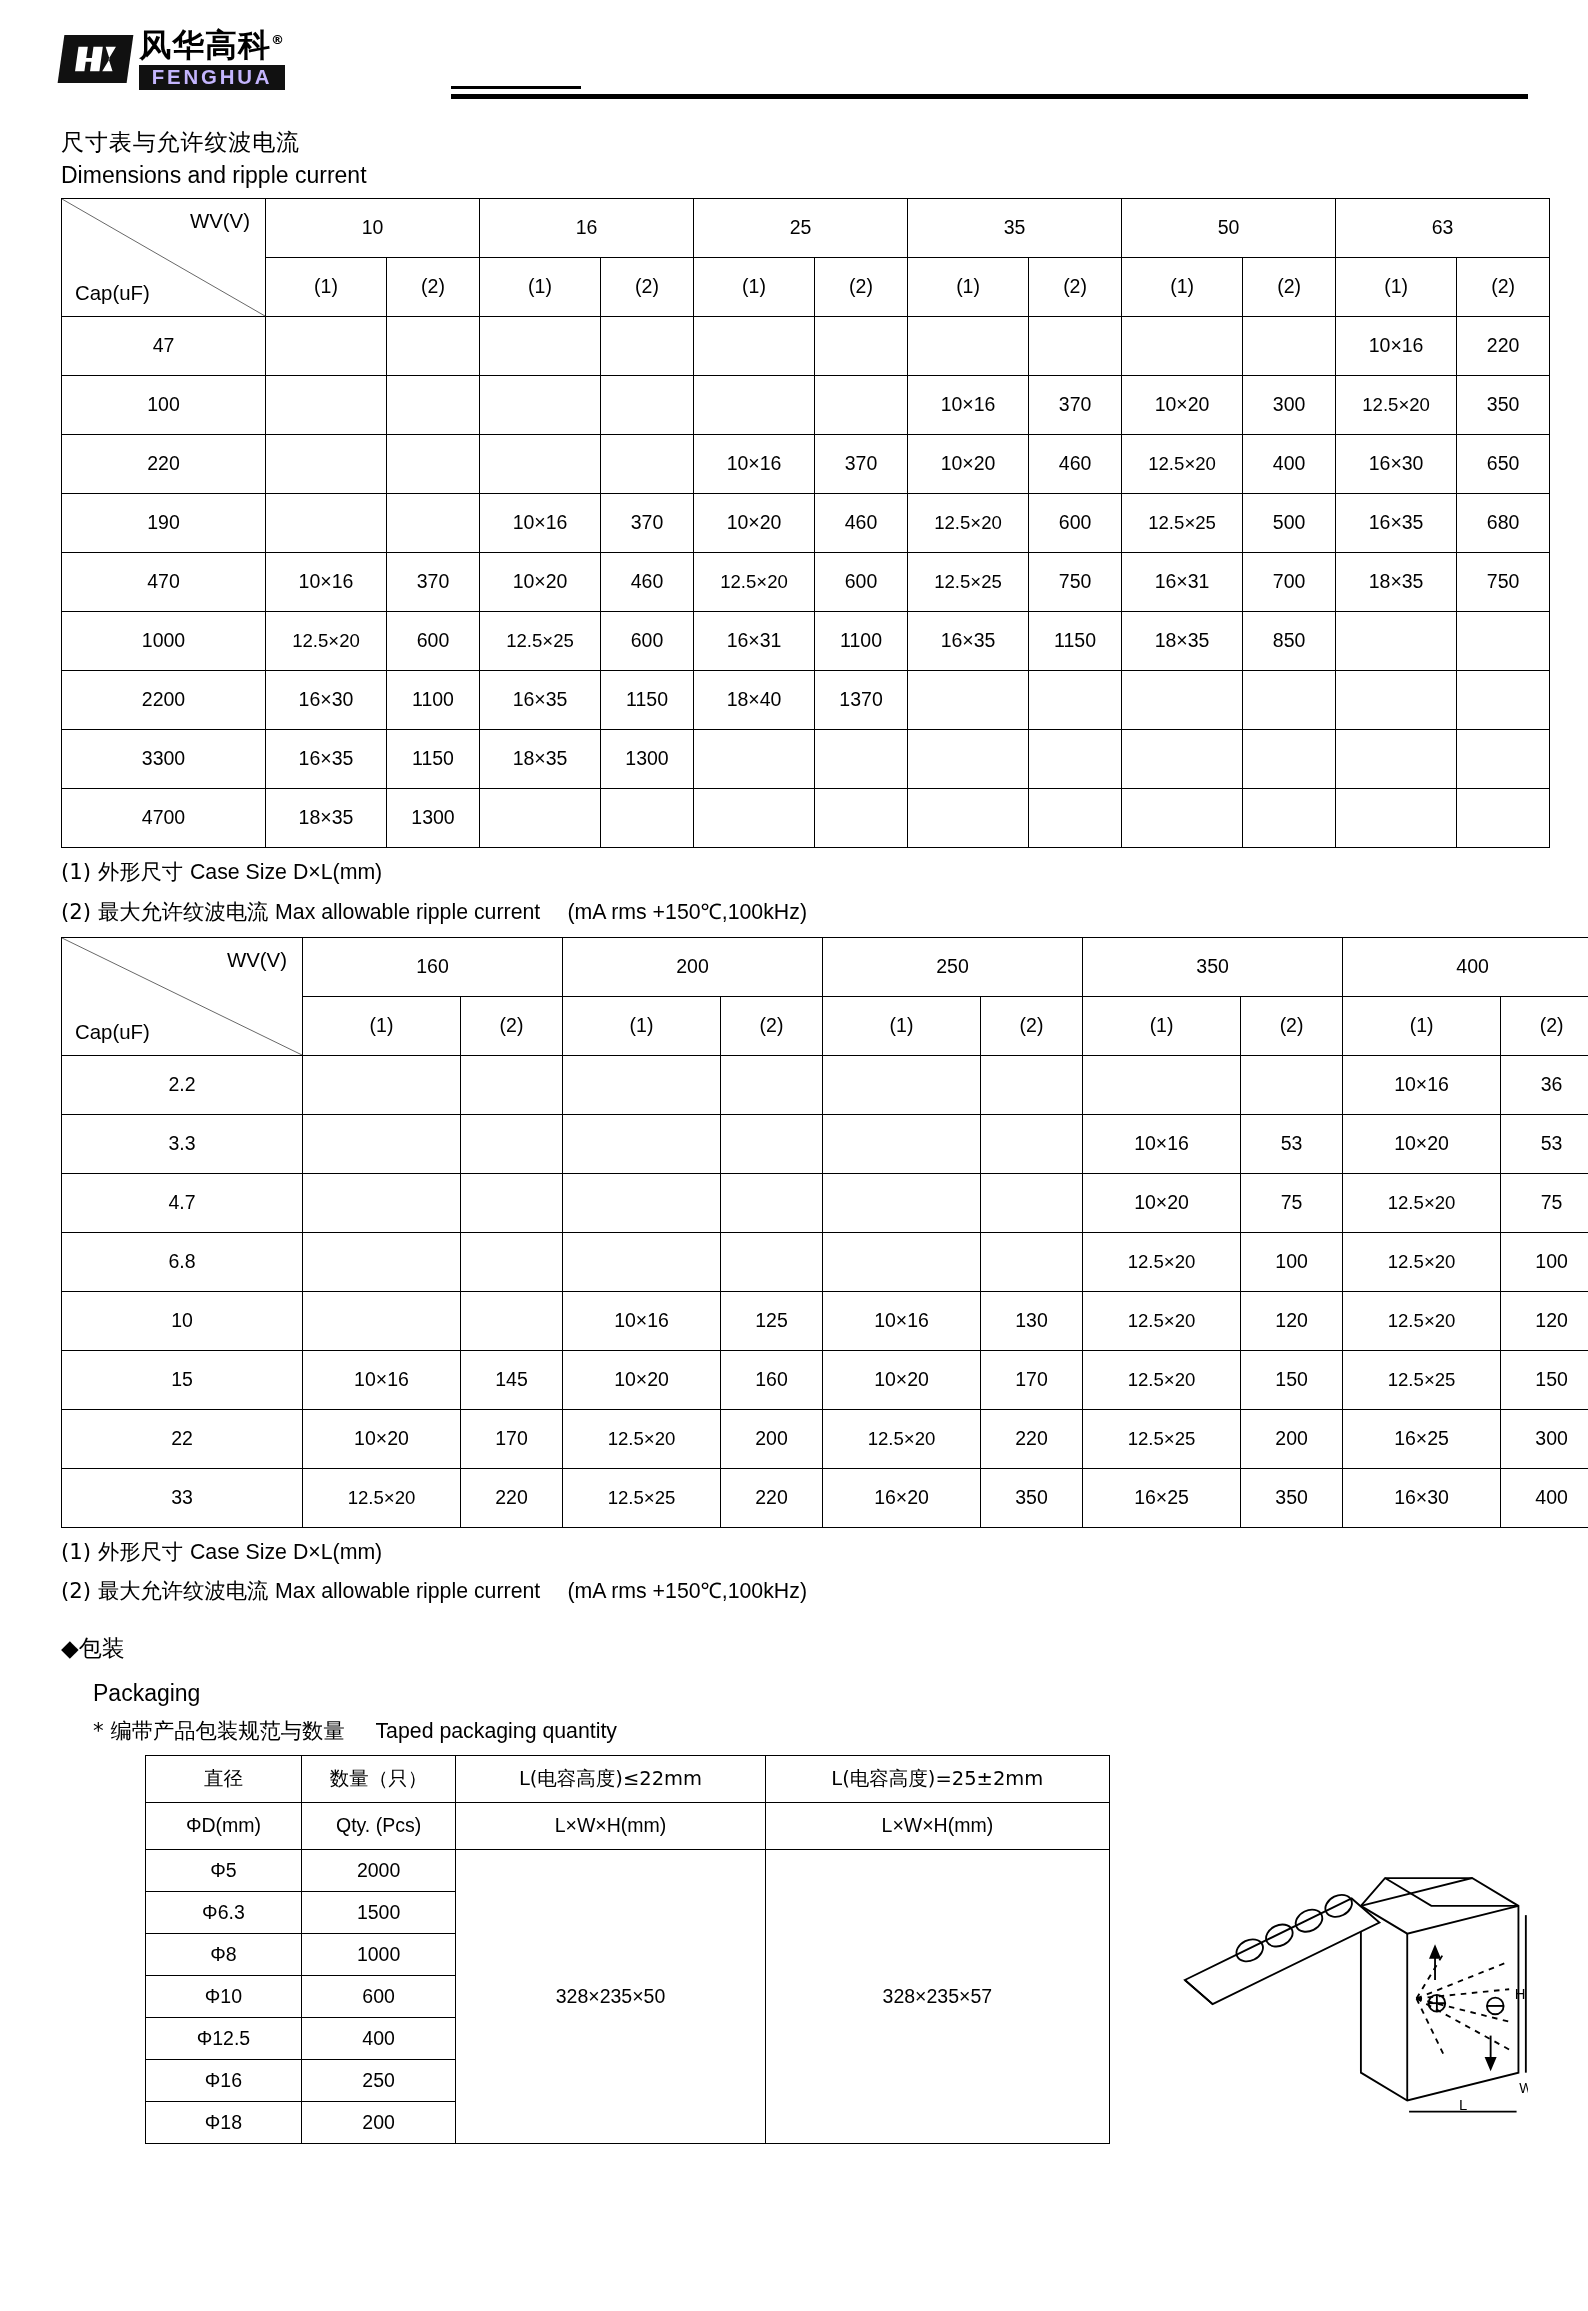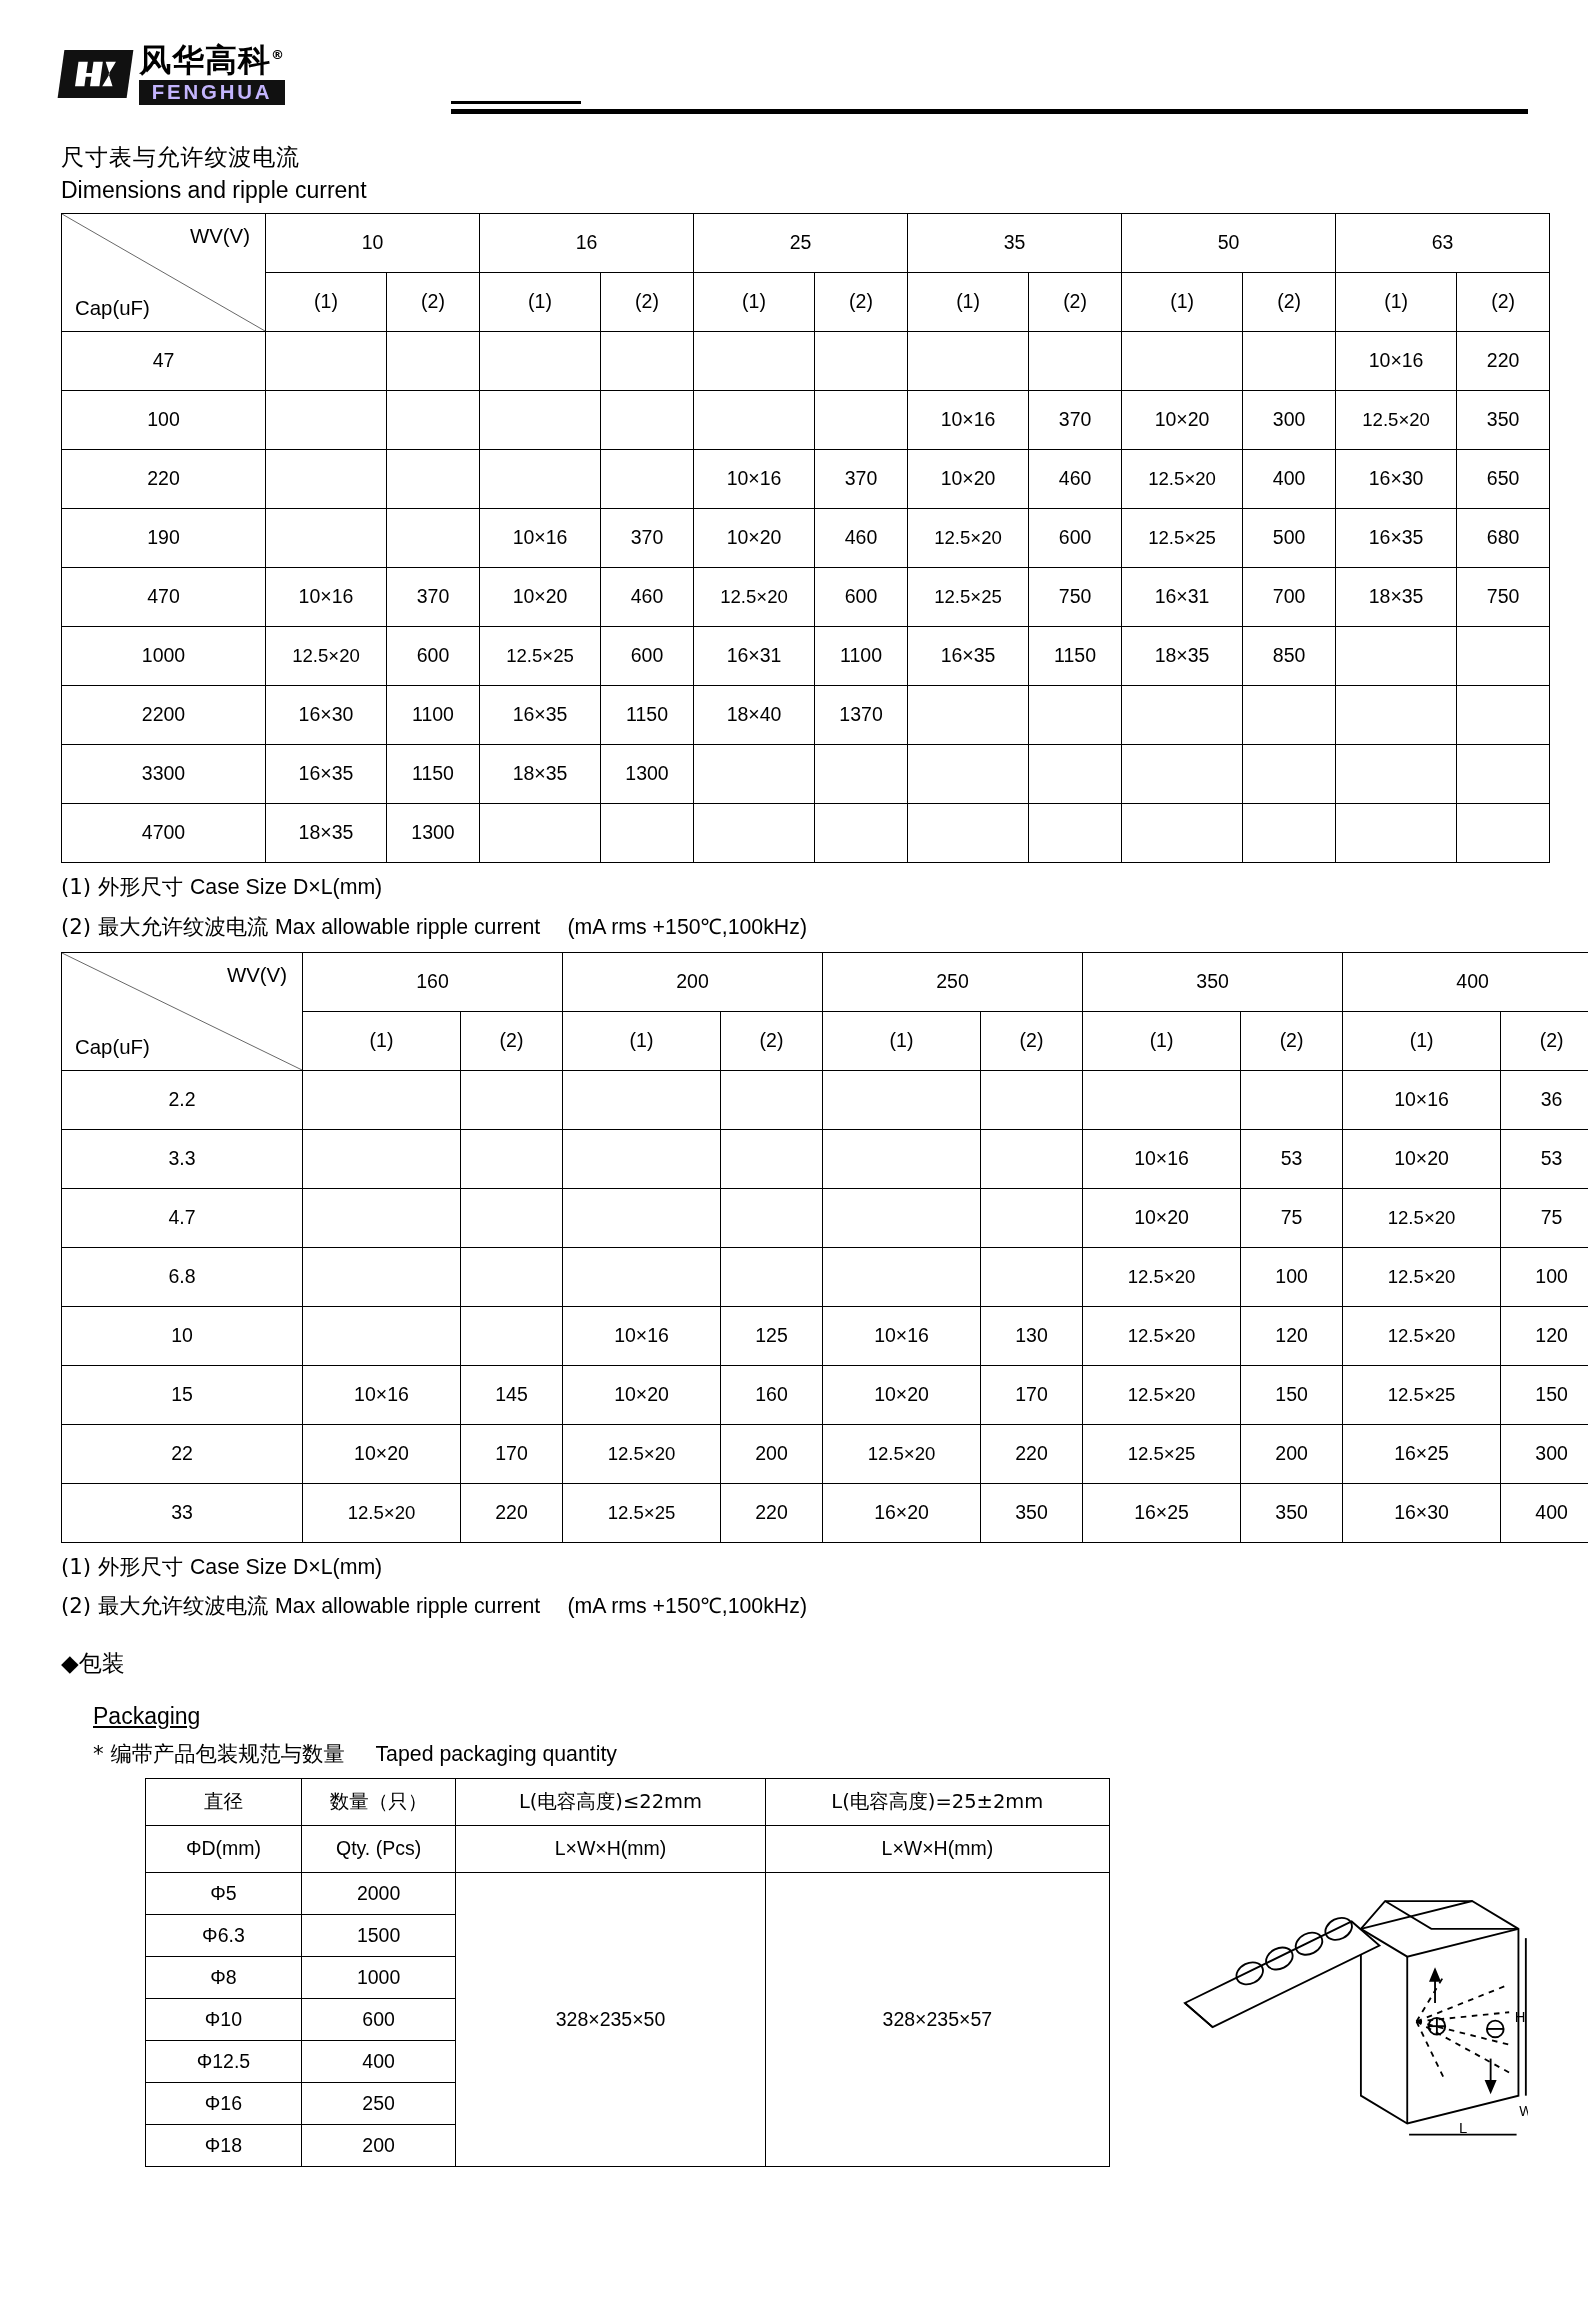--- a/index.html
+++ b/index.html
@@ -12,21 +12,21 @@
     height: 2312px;
     font-family: "Liberation Sans", sans-serif;
     color: #000000;
     position: relative;
   }
   .page {
     position: relative;
     width: 1589px;
     height: 2312px;
     box-sizing: border-box;
-    padding: 16px 61px;
+    padding: 1px 61px;
   }
 
   
   .header {
     position: relative;
     height: 100px;
     padding-top: 26px;
     box-sizing: border-box;
   }
   .logo-wrap {
@@ -156,22 +156,21 @@
   .note-line .en { font-family: "Liberation Sans", sans-serif; }
 
   
   .pack-head-cn {
     font-size: 23px;
     font-family: "DejaVu Sans", sans-serif;
     margin-top: 28px;
   }
   .pack-head-en {
     font-size: 23px;
-    margin: 24px 0 0 32px;
-    text-decoration: underline;
+    margin: 16px 0 0 32px;
   }
   .pack-sub {
     font-size: 21.3px;
     margin: 9.3px 0 9.3px 32px;
     font-family: "DejaVu Sans", sans-serif;
   }
   .pack-sub .en { font-family: "Liberation Sans", sans-serif; }
 
   .pack-area {
     position: relative;

